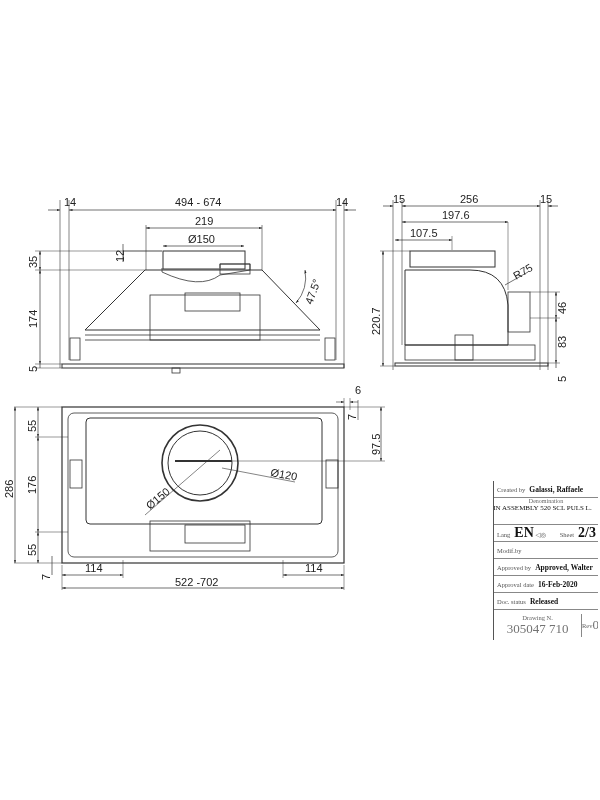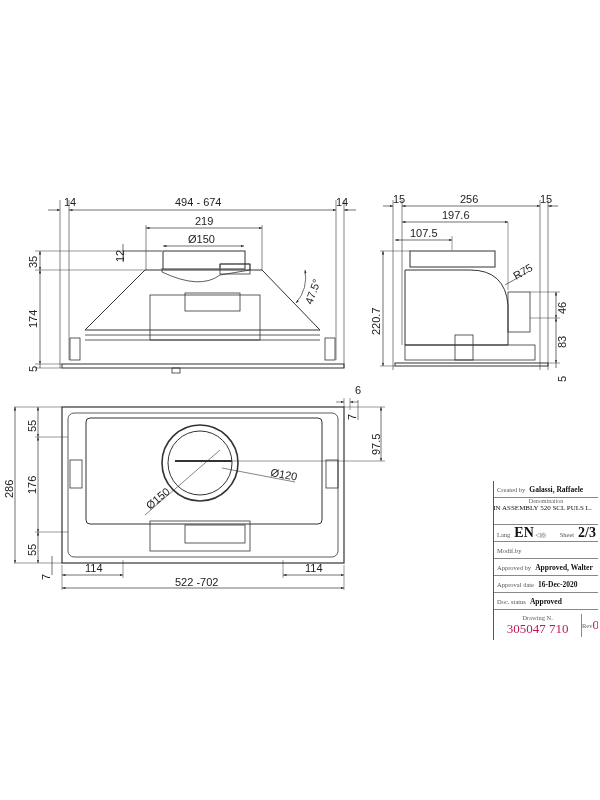--- a/index.html
+++ b/index.html
@@ -11,21 +11,21 @@
   .tb .row b { color:#111; font-size:7.5px; margin-left:4px; }
   .tb .denom { height:26px; flex-direction:column; align-items:stretch; padding:0; }
   .tb .denom .lbl { text-align:center; font-size:6px; color:#666; }
   .tb .denom .val { font-size:7px; color:#111; white-space:nowrap; margin-left:-12px; }
   .tb .lang { justify-content:space-between; padding-right:2px; }
   .tb .lang b { font-size:14px; }
   .tb .dwg { height:30px; display:flex; padding:0; border-bottom:none; }
   .tb .dwg .num { flex:1; display:flex; flex-direction:column; align-items:center; border-right:1px solid #888; }
   .tb .dwg .rev { width:16px; display:flex; flex-direction:row; align-items:center; }
   .tb .dwg .small { font-size:6.5px; color:#666; }
-  .tb .dwg .big { font-size:13px; color:#be185d;text-align:right; }
+  .tb .dwg .big { font-size:13px; color:#737373;text-align:right; }
 </style>
 </head>
 <body>
 
 <svg width="600" height="800" viewBox="0 0 600 800">
   <defs>
     <marker id="ar" viewBox="0 0 10 10" refX="10" refY="5" markerWidth="5" markerHeight="5" orient="auto-start-reverse">
       <path d="M0,2 L10,5 L0,8 z" fill="#222"></path>
     </marker>
   </defs>
@@ -191,25 +191,25 @@
   </div>
   <div class="row">
     <span>Modif.by</span>
   </div>
   <div class="row">
     <span>Approved by</span>
     <b>Approved, Walter</b>
   </div>
   <div class="row">
     <span>Approval date</span>
-    <b>16-Dec-2020</b>
+    <b>16-Feb-2020</b>
   </div>
   <div class="row">
     <span>Doc. status</span>
-    <b>Approved</b>
+    <b>Released</b>
   </div>
   <div class="row dwg">
     <div class="num">
       <span class="small">Drawing N.</span>
       <span class="big">305047 710</span>
     </div>
     <div class="rev">
       <span class="small">Rev</span>
       <span class="big">01</span>
     </div>

